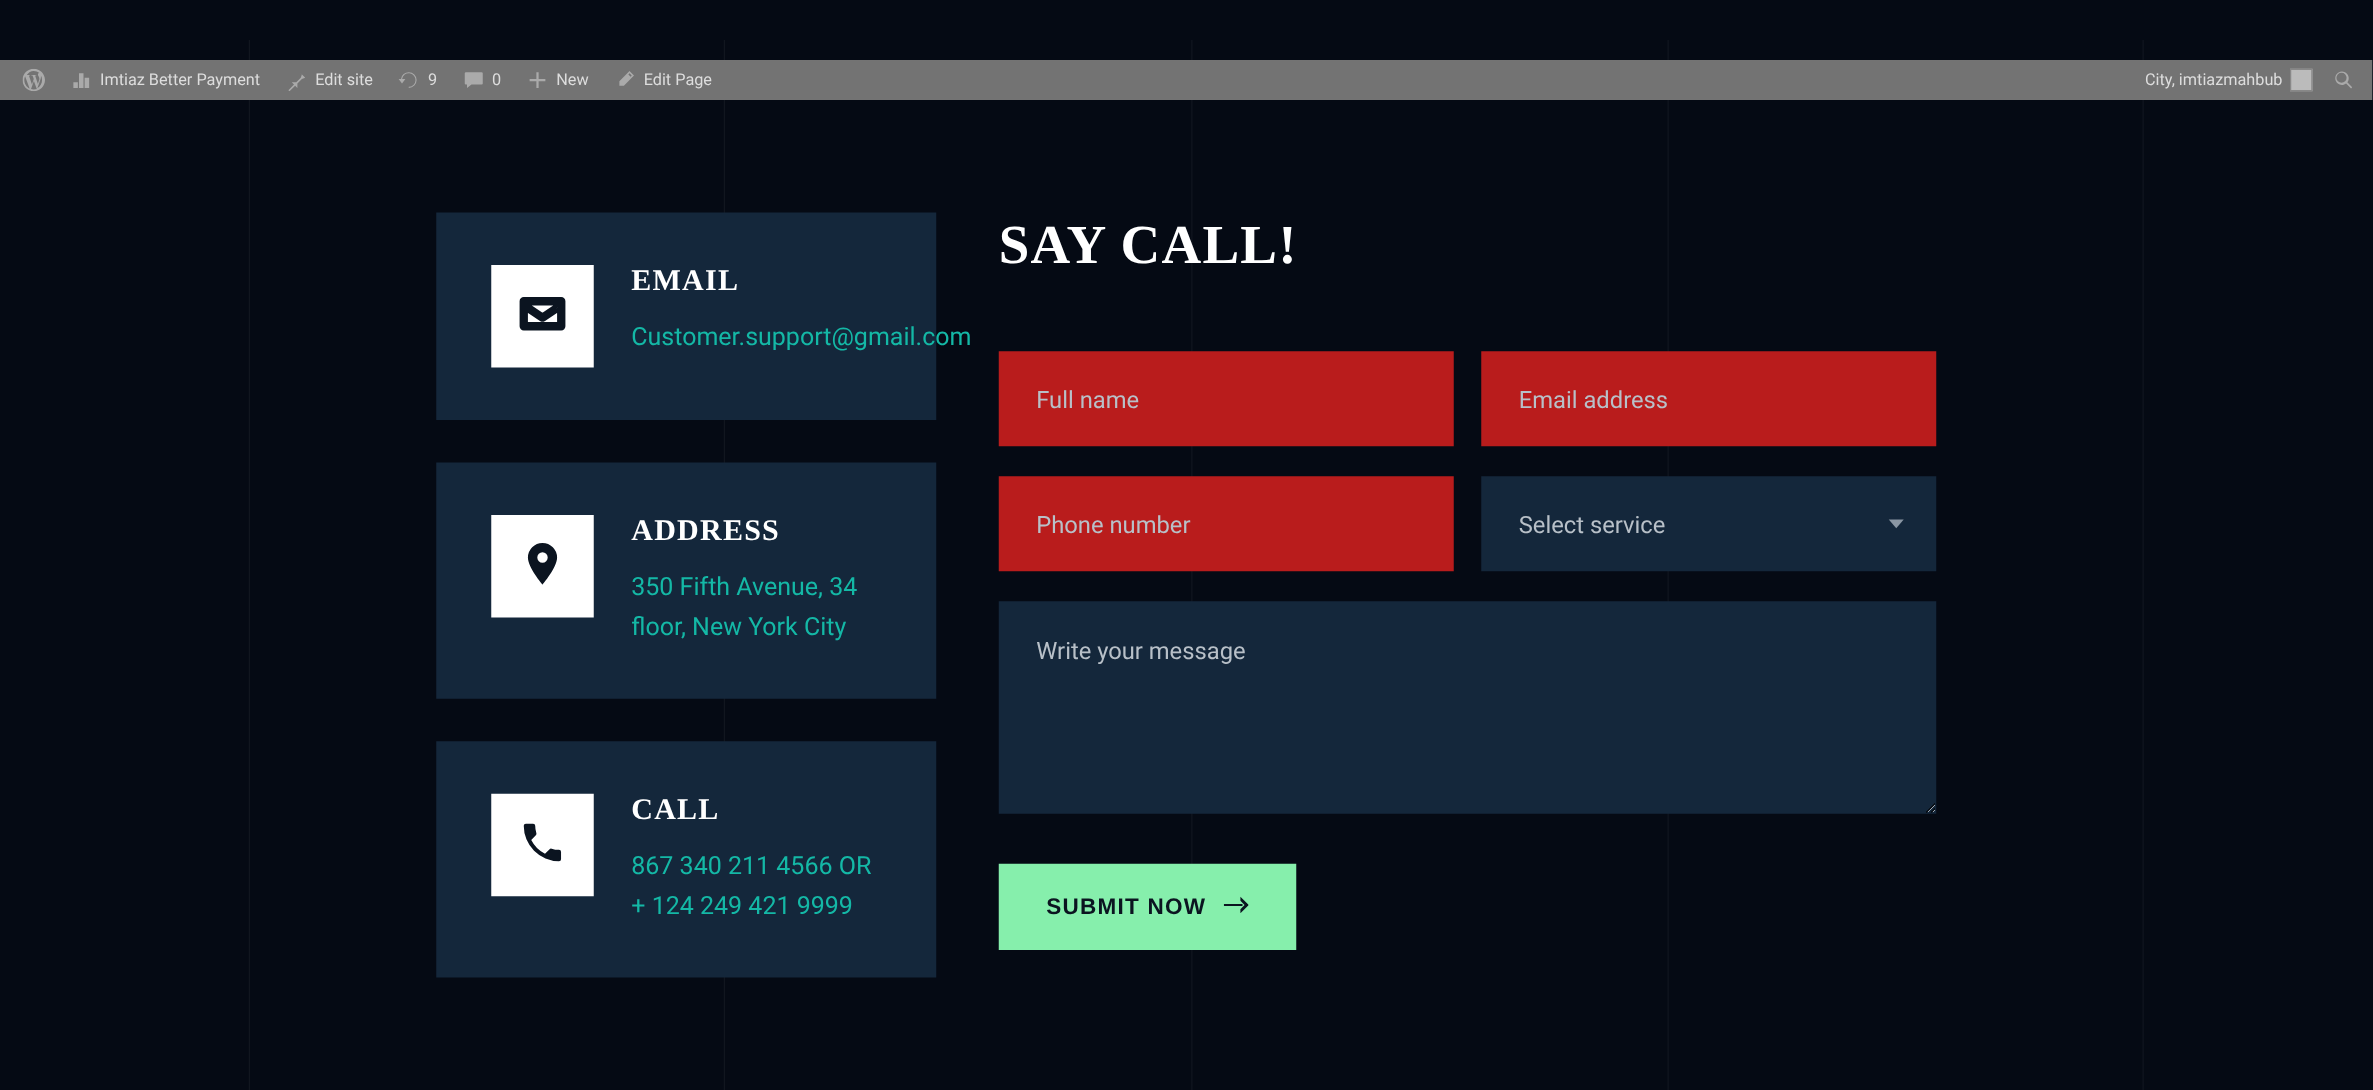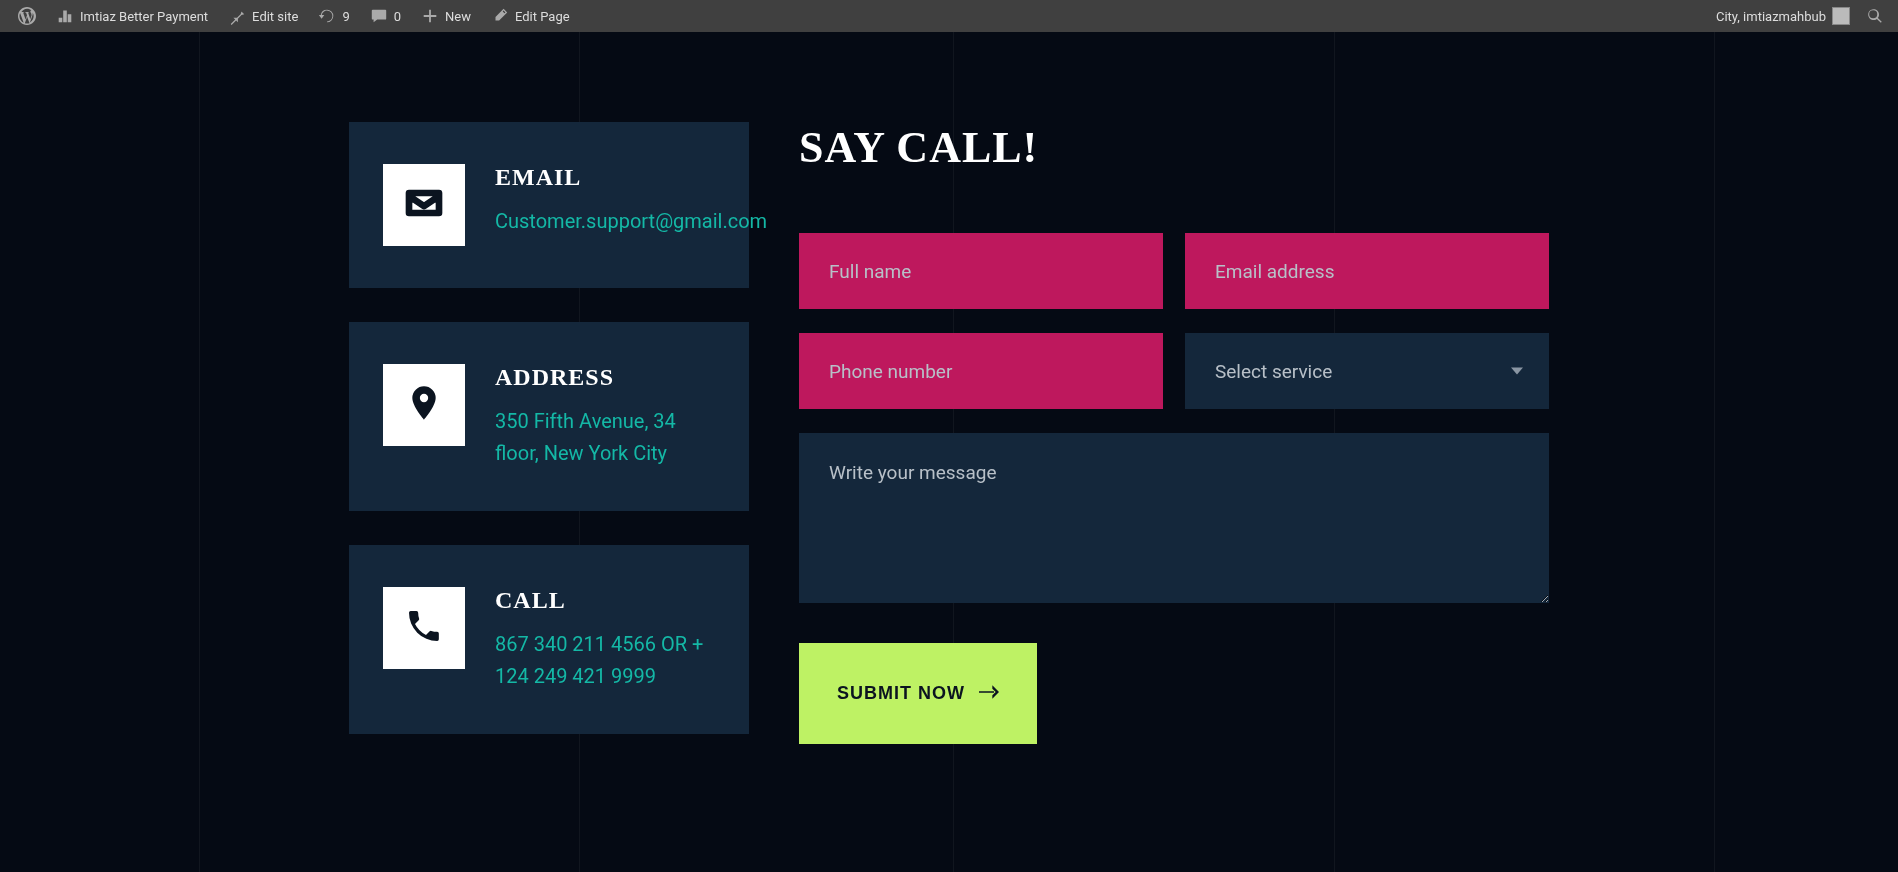--- a/index.html
+++ b/index.html
@@ -7,30 +7,31 @@
   body {
     background: #050a14;
     font-family: -apple-system, BlinkMacSystemFont, "Segoe UI", Roboto, sans-serif;
     color: #ccc;
     position: relative;
     overflow-x: hidden;
   }
 
   
   .wp-adminbar {
-    background: #404040;
+    background: #737373;
     color: #eee;
     height: 32px;
     display: flex;
     align-items: center;
     font-size: 13px;
     padding: 0 8px;
     justify-content: space-between;
     position: relative;
     z-index: 10;
+    margin-top: 48px;
   }
   .wp-left, .wp-right { display: flex; align-items: center; gap: 0; }
   .wp-item {
     display: flex;
     align-items: center;
     gap: 6px;
     padding: 0 10px;
     height: 32px;
     color: #ddd;
     cursor: pointer;
@@ -62,21 +63,21 @@
     max-width: 1240px;
     margin: 0 auto;
     padding: 90px 20px 40px 20px;
     display: flex;
     gap: 50px;
   }
 
   .left-col { width: 400px; flex-shrink: 0; display: flex; flex-direction: column; gap: 34px; }
   .info-card {
     background: #14273b;
-    padding: 42px 34px;
+    padding: 42px 44px;
     display: flex;
     gap: 30px;
     align-items: flex-start;
   }
   .info-icon-box {
     width: 82px; height: 82px;
     background: #fff;
     display: flex;
     align-items: center;
     justify-content: center;
@@ -105,21 +106,21 @@
     font-weight: 600;
     letter-spacing: 1px;
     margin-bottom: 60px;
   }
   .form-grid {
     display: grid;
     grid-template-columns: 1fr 1fr;
     gap: 24px 22px;
   }
   .form-field {
-    background: #be185d;
+    background: #b91c1c;
     border: none;
     height: 76px;
     padding: 0 30px;
     color: #cdd6df;
     font-size: 19px;
     outline: none;
     width: 100%;
     font-family: inherit;
   }
   .form-field::placeholder { color: #b8c0c8; }
@@ -159,23 +160,23 @@
     outline: none;
     width: 100%;
     height: 170px;
     resize: vertical;
     font-family: inherit;
   }
   .form-textarea::placeholder { color: #b8c0c8; }
 
   .submit-btn {
     margin-top: 40px;
-    background: #bef264;
+    background: #86efac;
     border: none;
-    padding: 40px 38px;
+    padding: 24px 38px;
     font-size: 18px;
     font-weight: 600;
     color: #0b1420;
     letter-spacing: 1px;
     display: inline-flex;
     align-items: flex-start;
     gap: 14px;
     cursor: pointer;
   }
   .submit-btn svg { width: 20px; height: 14px; fill: #0b1420; }

